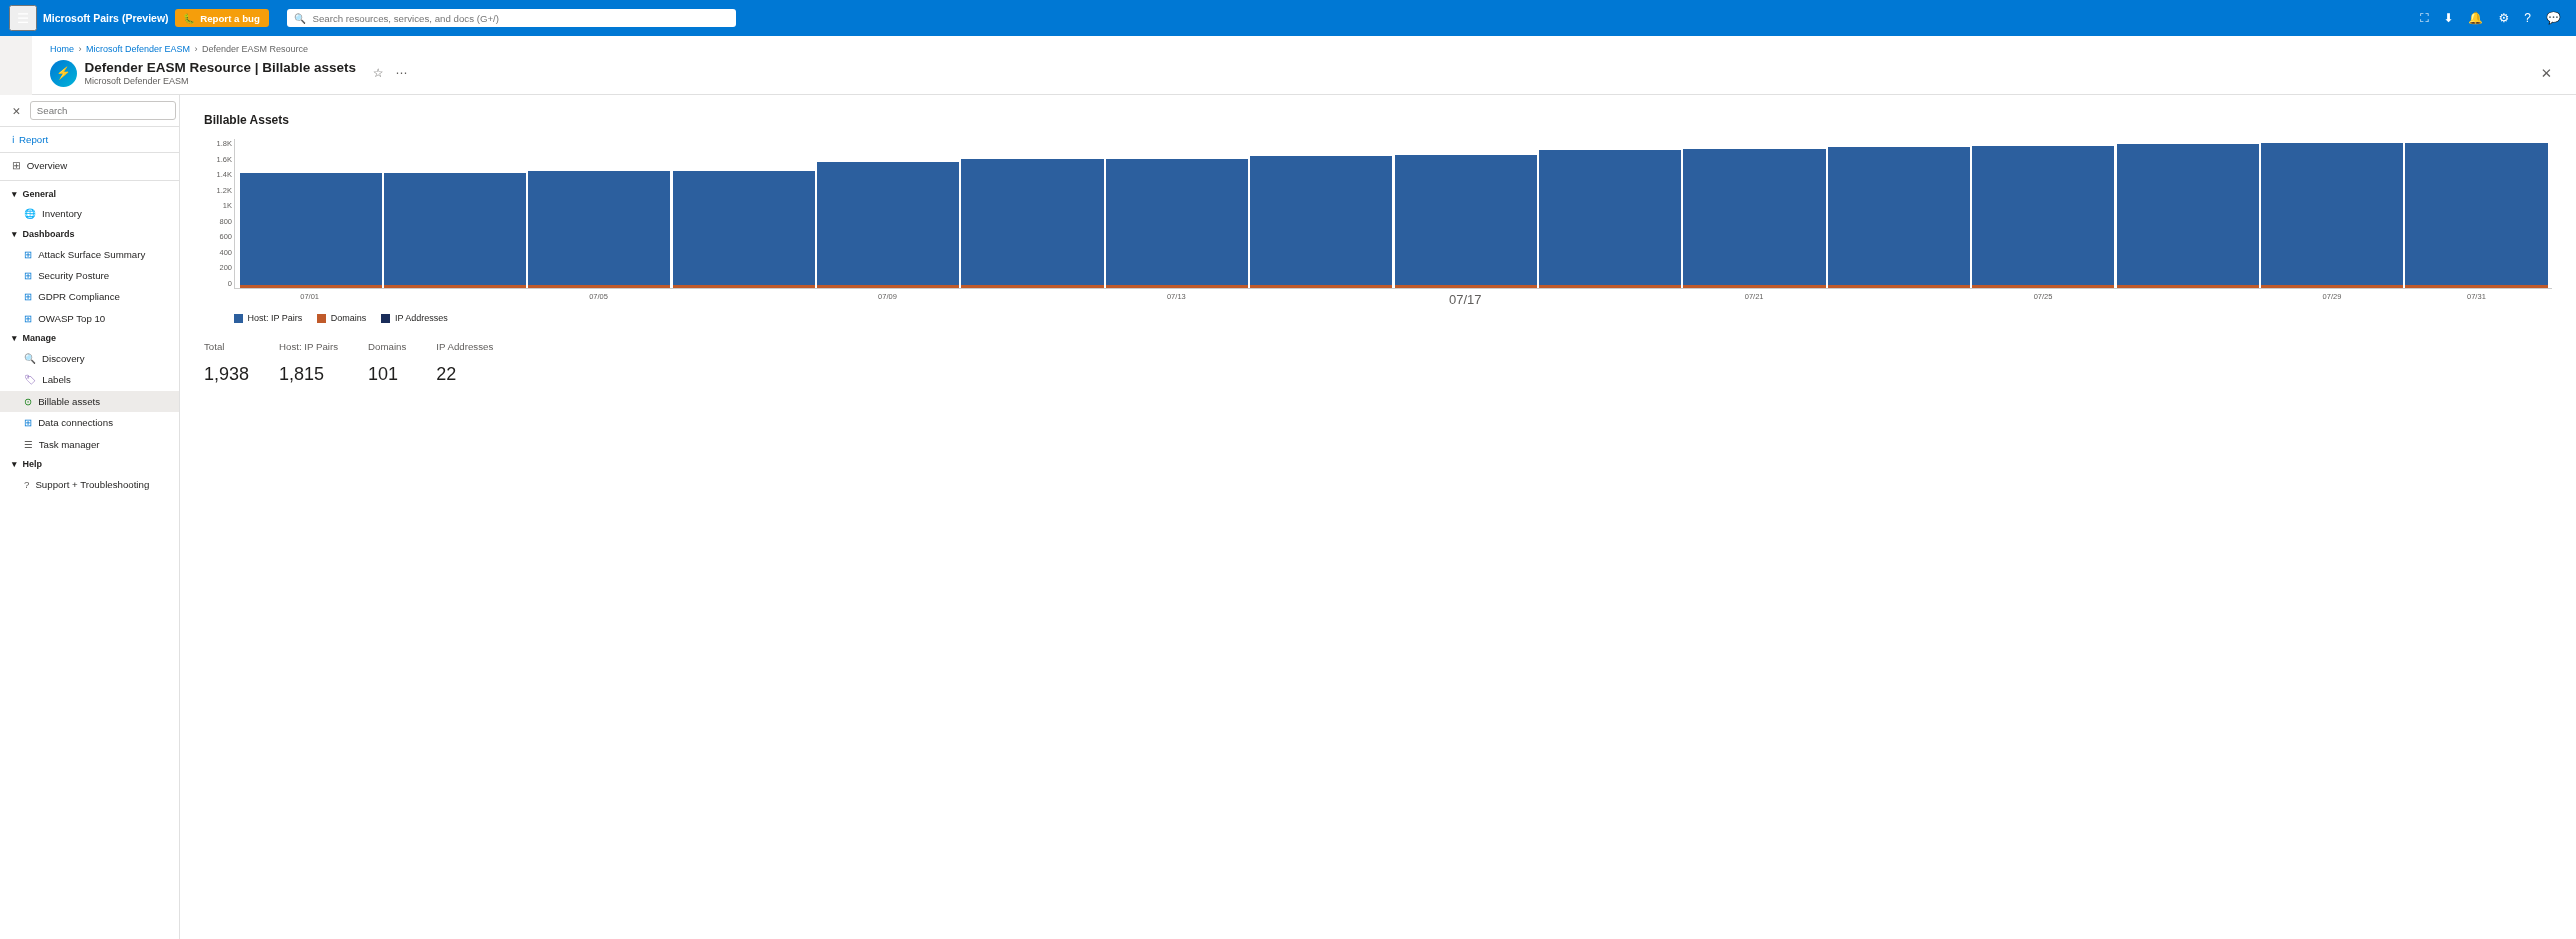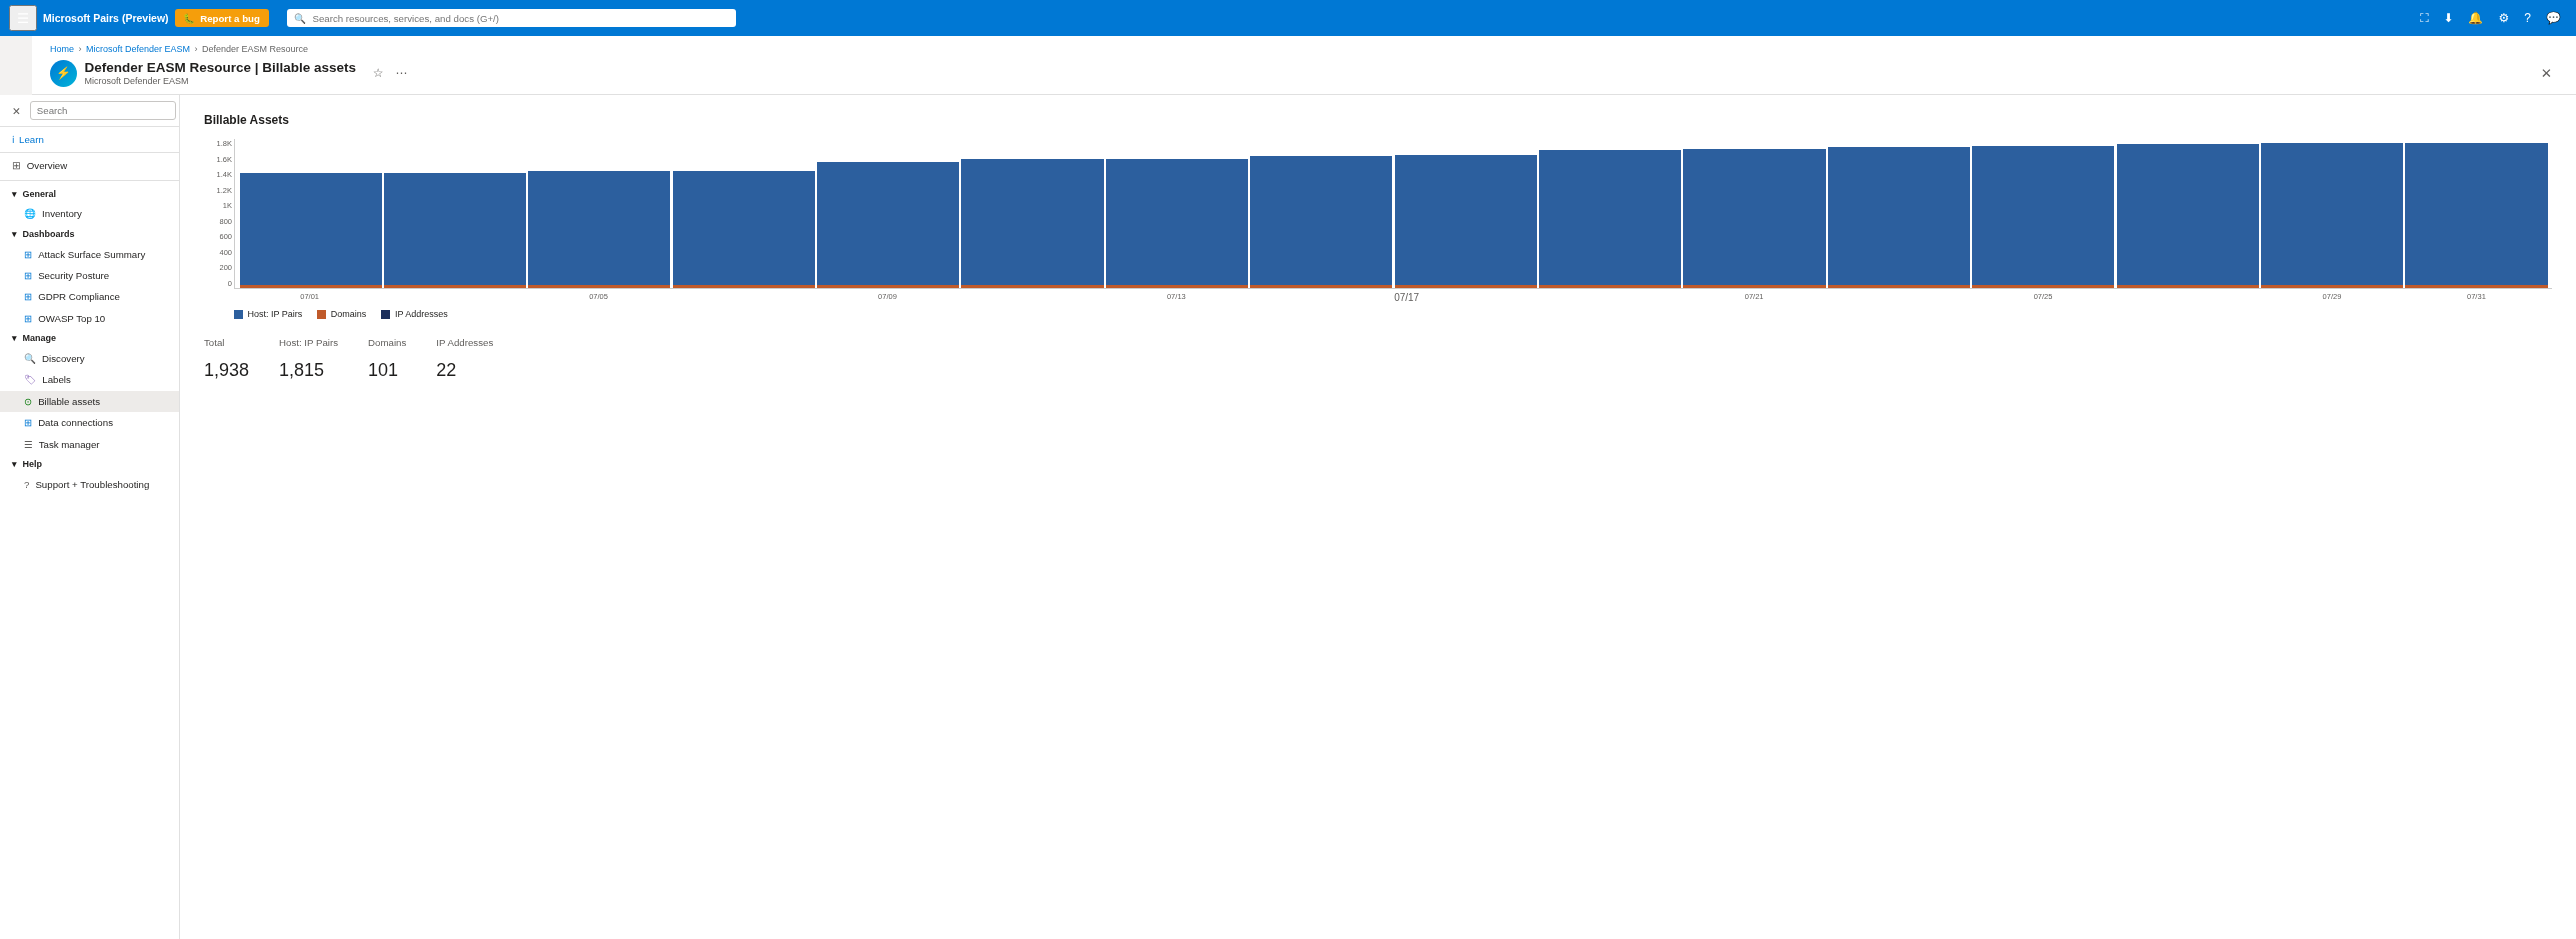--- a/index.html
+++ b/index.html
@@ -355,21 +355,21 @@
   <aside class="sidebar">
 
     <div class="sidebar-search-row">
       <button class="close-x">✕</button>
       <input class="sidebar-search-input" type="text" placeholder="Search" style="">
 
     </div>
 
     <div class="learn-link">
       <span>ℹ</span>
-      <span>Learn</span>
+      <span>Report</span>
     </div>
 
     <div class="nav-item">
       <span class="nav-icon icon-blue">⊞</span>
       <span>Overview</span>
     </div>
 
     <hr class="divider">
 
     <div class="nav-section-header">
@@ -544,21 +544,21 @@
 
       <div style="display:flex; gap:2.2px; margin-left:30px; padding:0 4.5px;" id="x-labels">
           <div style="flex: 1 1 0%; font-size: 7.5px; color: rgb(96, 94, 92); text-align: center; min-width: 13.5px;">07/01</div>
           <div style="flex: 1 1 0%; font-size: 7.5px; color: rgb(96, 94, 92); text-align: center; min-width: 13.5px;"></div>
           <div style="flex: 1 1 0%; font-size: 7.5px; color: rgb(96, 94, 92); text-align: center; min-width: 13.5px;">07/05</div>
           <div style="flex: 1 1 0%; font-size: 7.5px; color: rgb(96, 94, 92); text-align: center; min-width: 13.5px;"></div>
           <div style="flex: 1 1 0%; font-size: 7.5px; color: rgb(96, 94, 92); text-align: center; min-width: 13.5px;">07/09</div>
           <div style="flex: 1 1 0%; font-size: 7.5px; color: rgb(96, 94, 92); text-align: center; min-width: 13.5px;"></div>
           <div style="flex: 1 1 0%; font-size: 7.5px; color: rgb(96, 94, 92); text-align: center; min-width: 13.5px;">07/13</div>
           <div style="flex: 1 1 0%; font-size: 7.5px; color: rgb(96, 94, 92); text-align: center; min-width: 13.5px;"></div>
-          <div style="flex: 1 1 0%; font-size: 10px; color: rgb(96, 94, 92); text-align: left; min-width: 13.5px;">07/17</div>
+          <div style="flex: 1 1 0%; font-size: 13px; color: rgb(96, 94, 92); text-align: center; min-width: 13.5px;">07/17</div>
           <div style="flex: 1 1 0%; font-size: 7.5px; color: rgb(96, 94, 92); text-align: center; min-width: 13.5px;"></div>
           <div style="flex: 1 1 0%; font-size: 7.5px; color: rgb(96, 94, 92); text-align: center; min-width: 13.5px;">07/21</div>
           <div style="flex: 1 1 0%; font-size: 7.5px; color: rgb(96, 94, 92); text-align: center; min-width: 13.5px;"></div>
           <div style="flex: 1 1 0%; font-size: 7.5px; color: rgb(96, 94, 92); text-align: center; min-width: 13.5px;">07/25</div>
           <div style="flex: 1 1 0%; font-size: 7.5px; color: rgb(96, 94, 92); text-align: center; min-width: 13.5px;"></div>
           <div style="flex: 1 1 0%; font-size: 7.5px; color: rgb(96, 94, 92); text-align: center; min-width: 13.5px;">07/29</div>
           <div style="flex: 1 1 0%; font-size: 7.5px; color: rgb(96, 94, 92); text-align: center; min-width: 13.5px;">07/31</div>
         </div>
 
       <div class="chart-legend">

